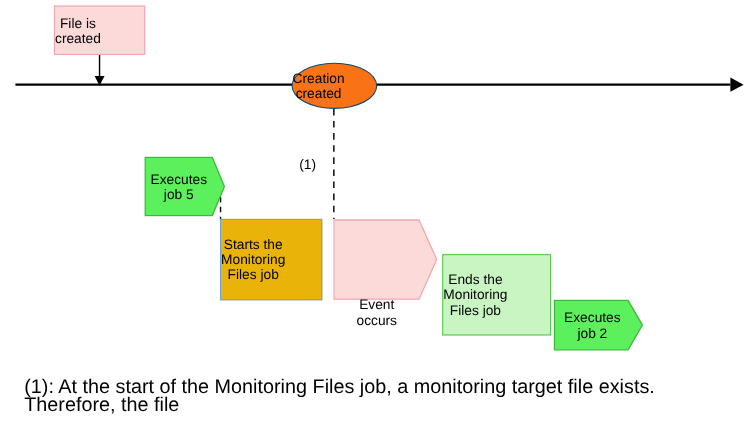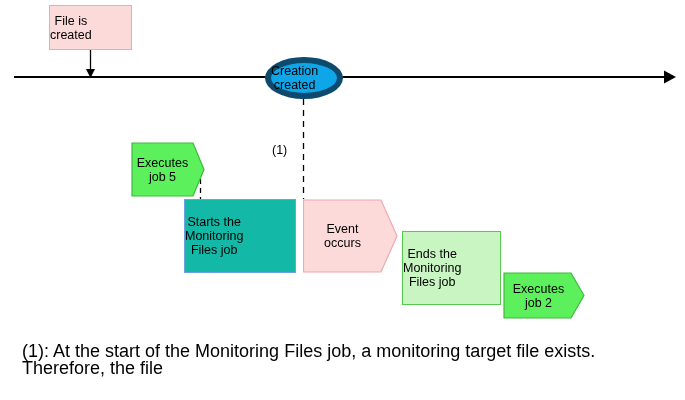--- a/index.html
+++ b/index.html
@@ -37,30 +37,30 @@
     left: 49px; top: 5px;
     width: 83px; height: 45px;
     background: #fcdada;
     border: 1px solid #f0a8b0;
   }
 
   
   #creation-detected {
     left: 265px; top: 57px;
     width: 78px; height: 42px;
-    background: #0ea5e9;
-    border: 6px solid #0c4a6e;
+    background: #f97316;
+    border: 1px solid #0c4a6e;
     border-radius: 50%;
   }
 
   
   #starts-job {
-    left: 184px; top: 199px;
-    width: 112px; height: 74px;
-    background: #14b8a6;
+    left: 200px; top: 199px;
+    width: 93px; height: 74px;
+    background: #eab308;
     border: 1px solid #6aa3e0;
   }
 
   
   #ends-job {
     left: 402px; top: 199px;
     width: 99px; height: 74px;
     background: #c9f5c2;
     border: 1px solid #56c94e;
     margin-top: 32px;
@@ -85,21 +85,21 @@
     justify-content: center;
     text-align: center;
     font-size: 12.5px;
     line-height: 14px;
     padding-right: 11px;
     box-sizing: border-box;
   }
   #exec-job1 { left: 131px; top: 142px; width: 74px; height: 55px; }
   #event-occurs { left: 303px; top: 199px; width: 95px; height: 74px; }
   #exec-job2 { left: 503px; top: 272px; width: 82px; height: 47px; }
-  #event-occurs .plabel { padding-right: 16px; }
+  #event-occurs .plabel { padding-right: 16px; margin-top: 48px; }
 
   
   #footnote-marker {
     position: absolute;
     left: 272px; top: 143px;
     font-size: 12.5px;
     color: #000;
   }
   #footnote {
     position: absolute;

